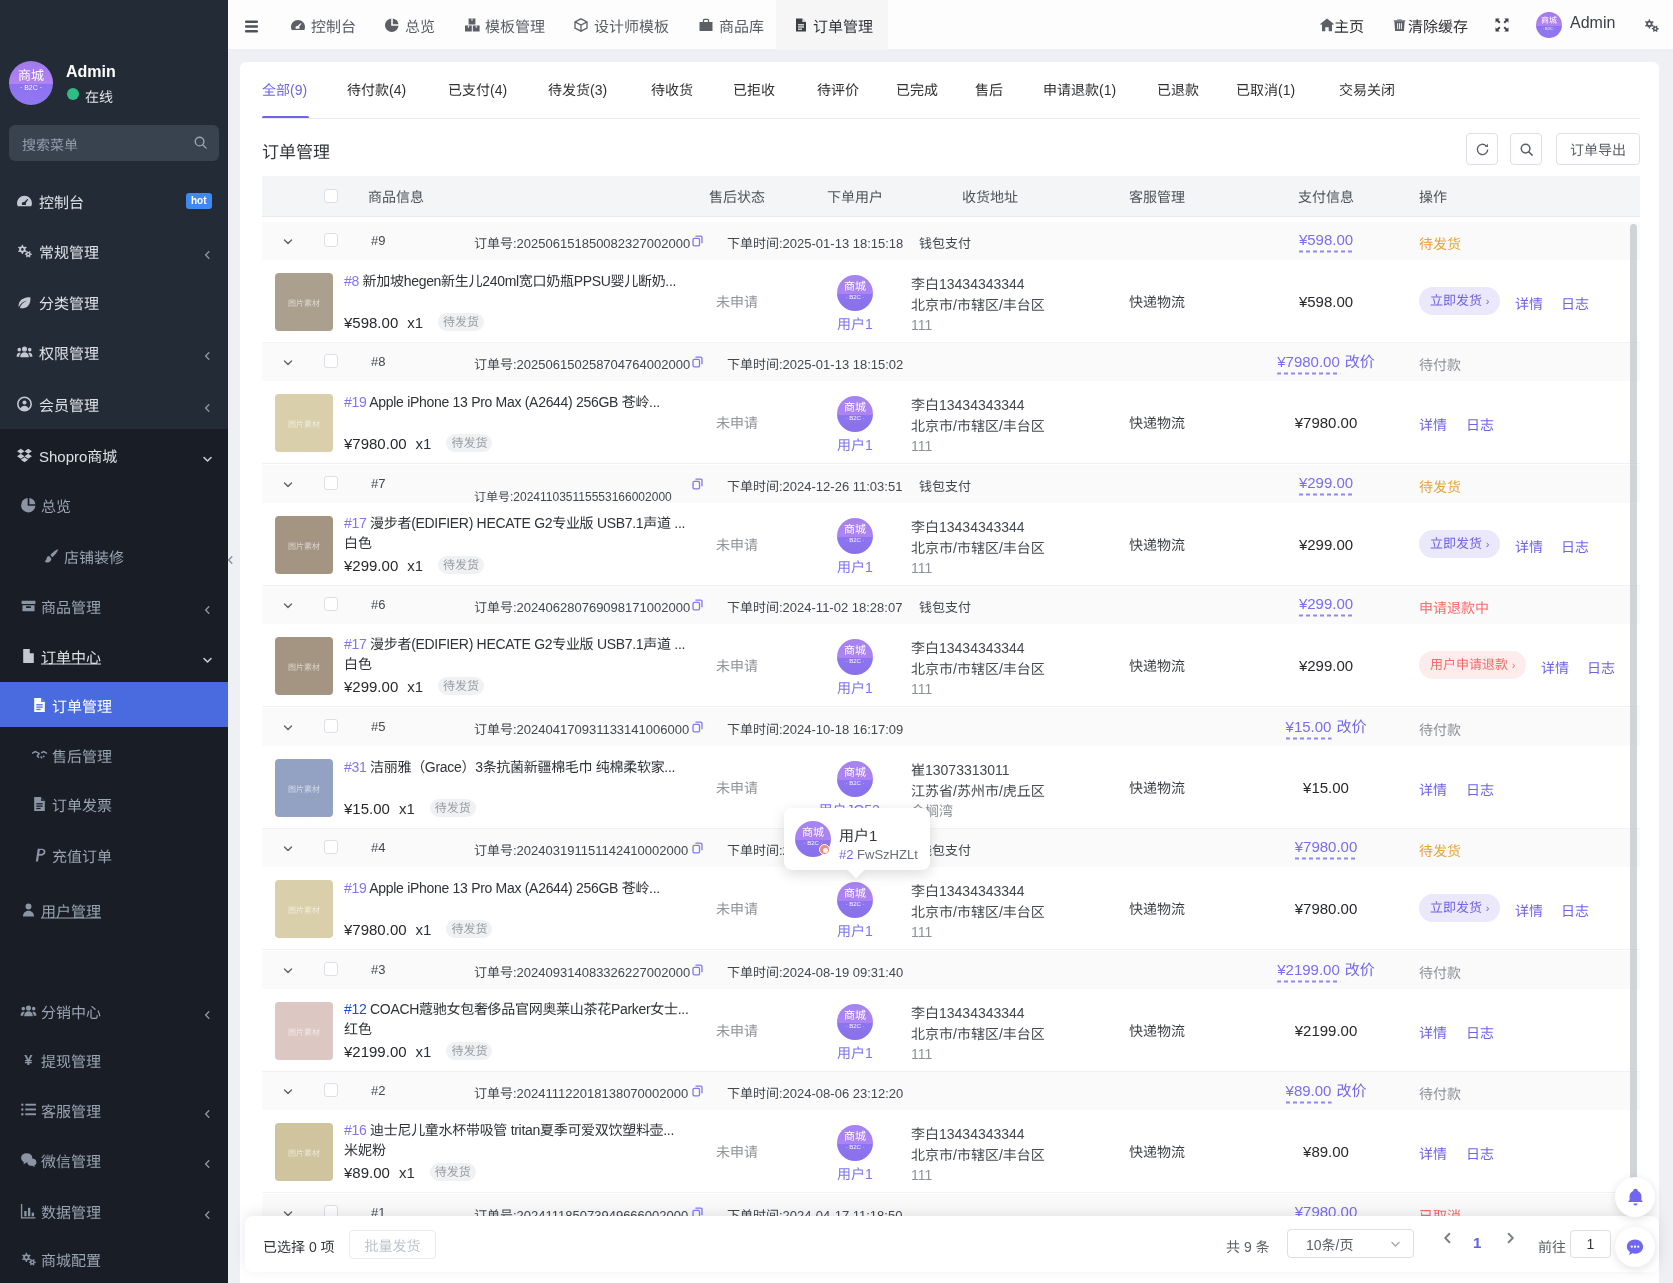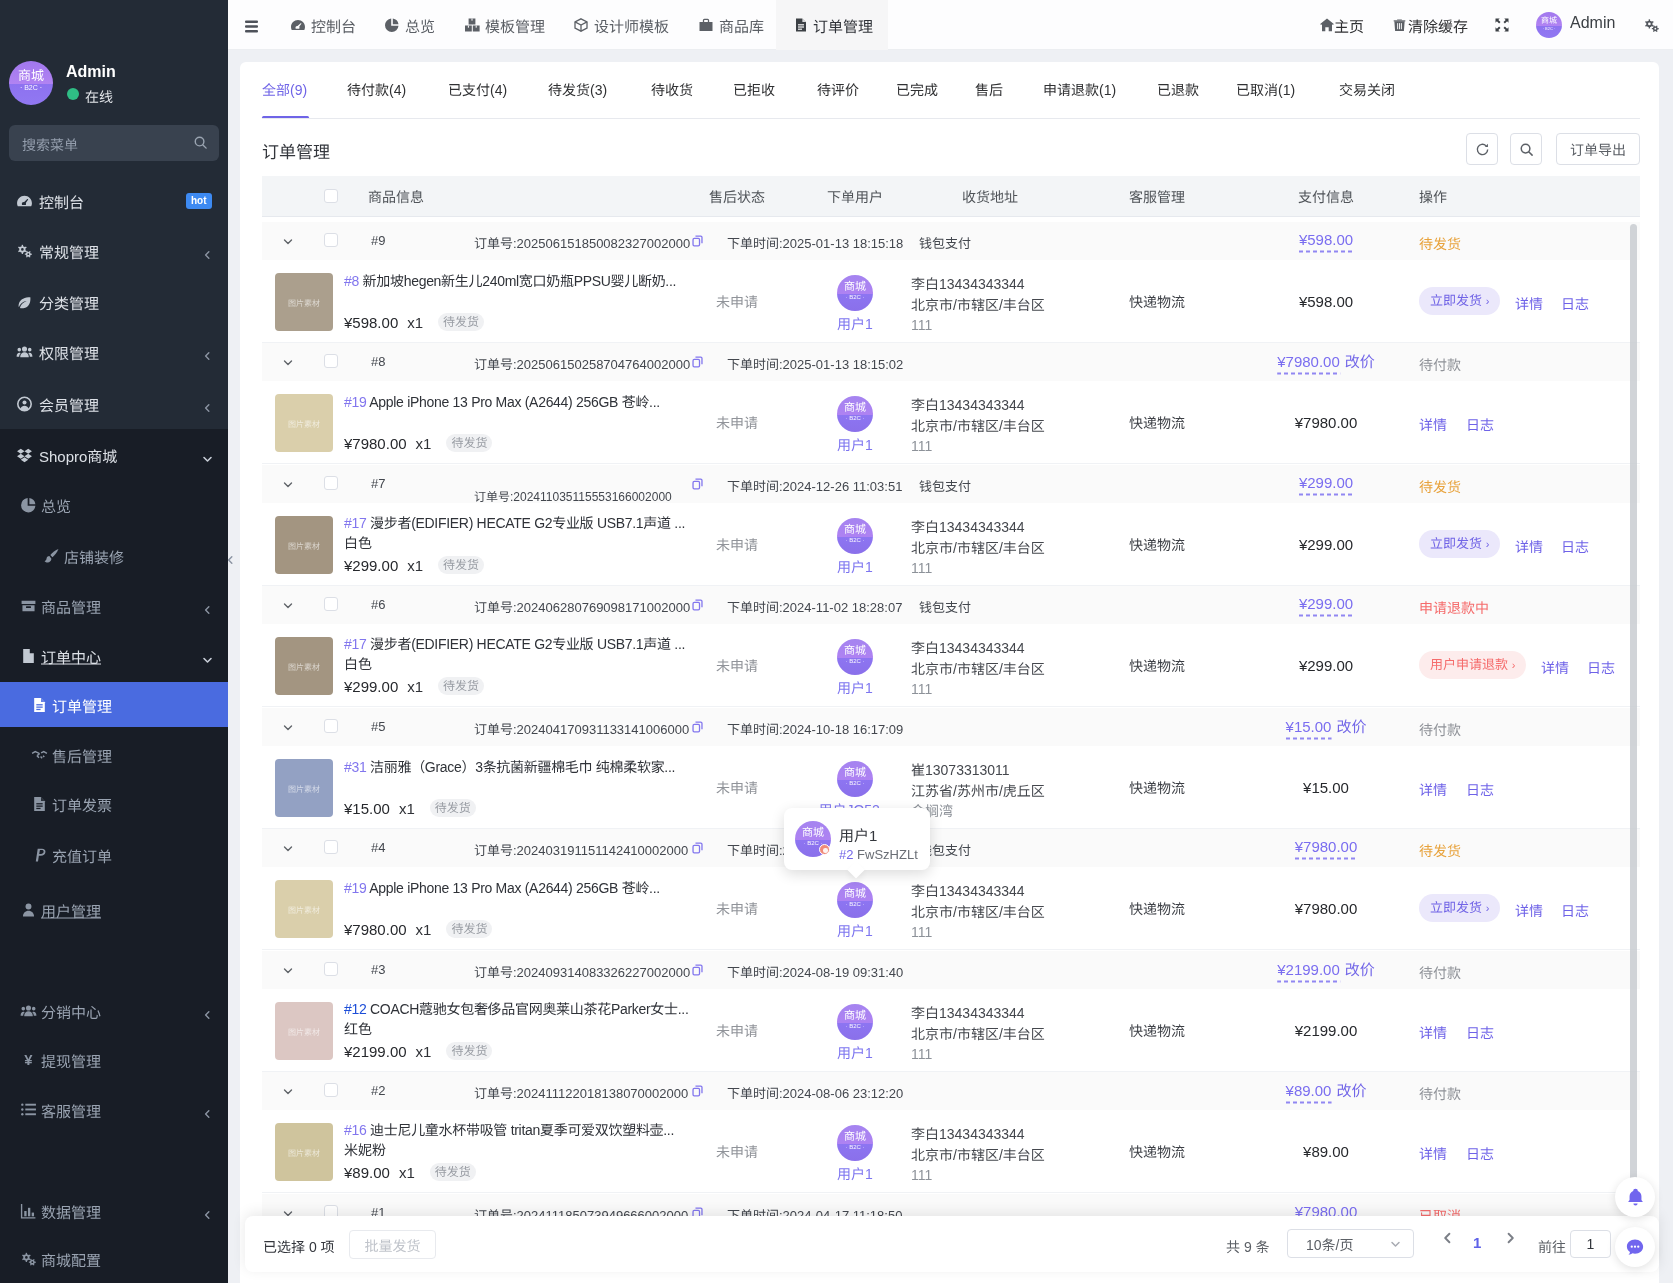--- a/index.html
+++ b/index.html
@@ -238,20 +238,32 @@
           <circle cx="2.2" cy="7.5" r="1.1" fill="#8b95a3"></circle>
           <rect x="5" y="6.6" width="10" height="1.8" fill="#8b95a3"></rect>
           <circle cx="2.2" cy="12" r="1.1" fill="#8b95a3"></circle>
           <rect x="5" y="11.1" width="10" height="1.8" fill="#8b95a3"></rect>
         </svg></span>
 <span class="tx c-dim" style="left:41px;">客服管理</span>
 <span class="ch"><svg width="10" height="10" viewBox="0 0 10 11" style="">
           <path fill="none" stroke="#8b94a2" stroke-width="1.6" stroke-linecap="round" stroke-linejoin="round" d="M7 2 3.5 5.5 7 9"></path>
         </svg></span>
 </div>
+<div class="mi" style="top:1135px;height:50px;">
+<span class="ic" style="left:20px"><svg width="17" height="17" viewBox="0 0 16 16" style="">
+          <ellipse cx="6.3" cy="6" rx="5.3" ry="4.4" fill="#8b95a3"></ellipse>
+          <path fill="#8b95a3" d="m3.2 12 .7-2.8 2.4 1.4z"></path>
+          <ellipse cx="11.2" cy="10" rx="4.2" ry="3.5" fill="#8b95a3"></ellipse>
+          <path fill="#8b95a3" d="m13.8 14.6-.5-2.2-1.9 1.1z"></path>
+        </svg></span>
+<span class="tx c-dim" style="left:41px;">微信管理</span>
+<span class="ch"><svg width="10" height="10" viewBox="0 0 10 11" style="">
+          <path fill="none" stroke="#8b94a2" stroke-width="1.6" stroke-linecap="round" stroke-linejoin="round" d="M7 2 3.5 5.5 7 9"></path>
+        </svg></span>
+</div>
 <div class="mi" style="top:1186px;height:50px;">
 <span class="ic" style="left:20px"><svg width="17" height="17" viewBox="0 0 16 16" style="">
           <path fill="none" stroke="#8b95a3" stroke-width="1.3" d="M1.5 1.5v13h13"></path>
           <rect x="4" y="8" width="2.2" height="5" fill="#8b95a3"></rect>
           <rect x="7.5" y="5" width="2.2" height="8" fill="#8b95a3"></rect>
           <rect x="11" y="9.5" width="2.2" height="3.5" fill="#8b95a3"></rect>
         </svg></span>
 <span class="tx c-dim" style="left:41px;">数据管理</span>
 <span class="ch"><svg width="10" height="10" viewBox="0 0 10 11" style="">
           <path fill="none" stroke="#8b94a2" stroke-width="1.6" stroke-linecap="round" stroke-linejoin="round" d="M7 2 3.5 5.5 7 9"></path>

